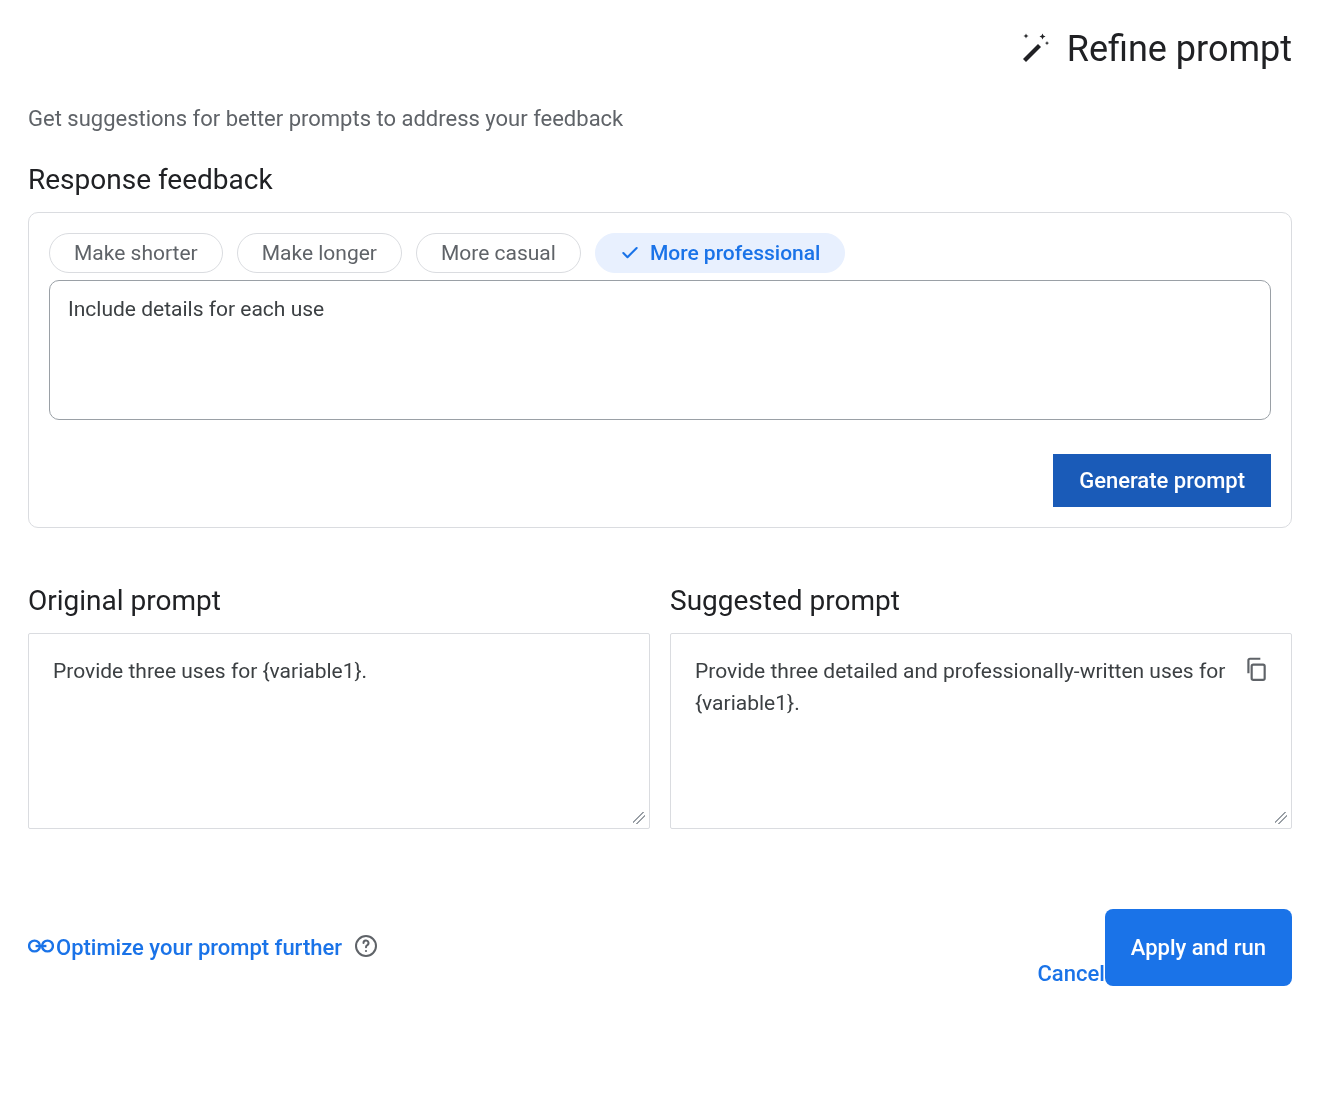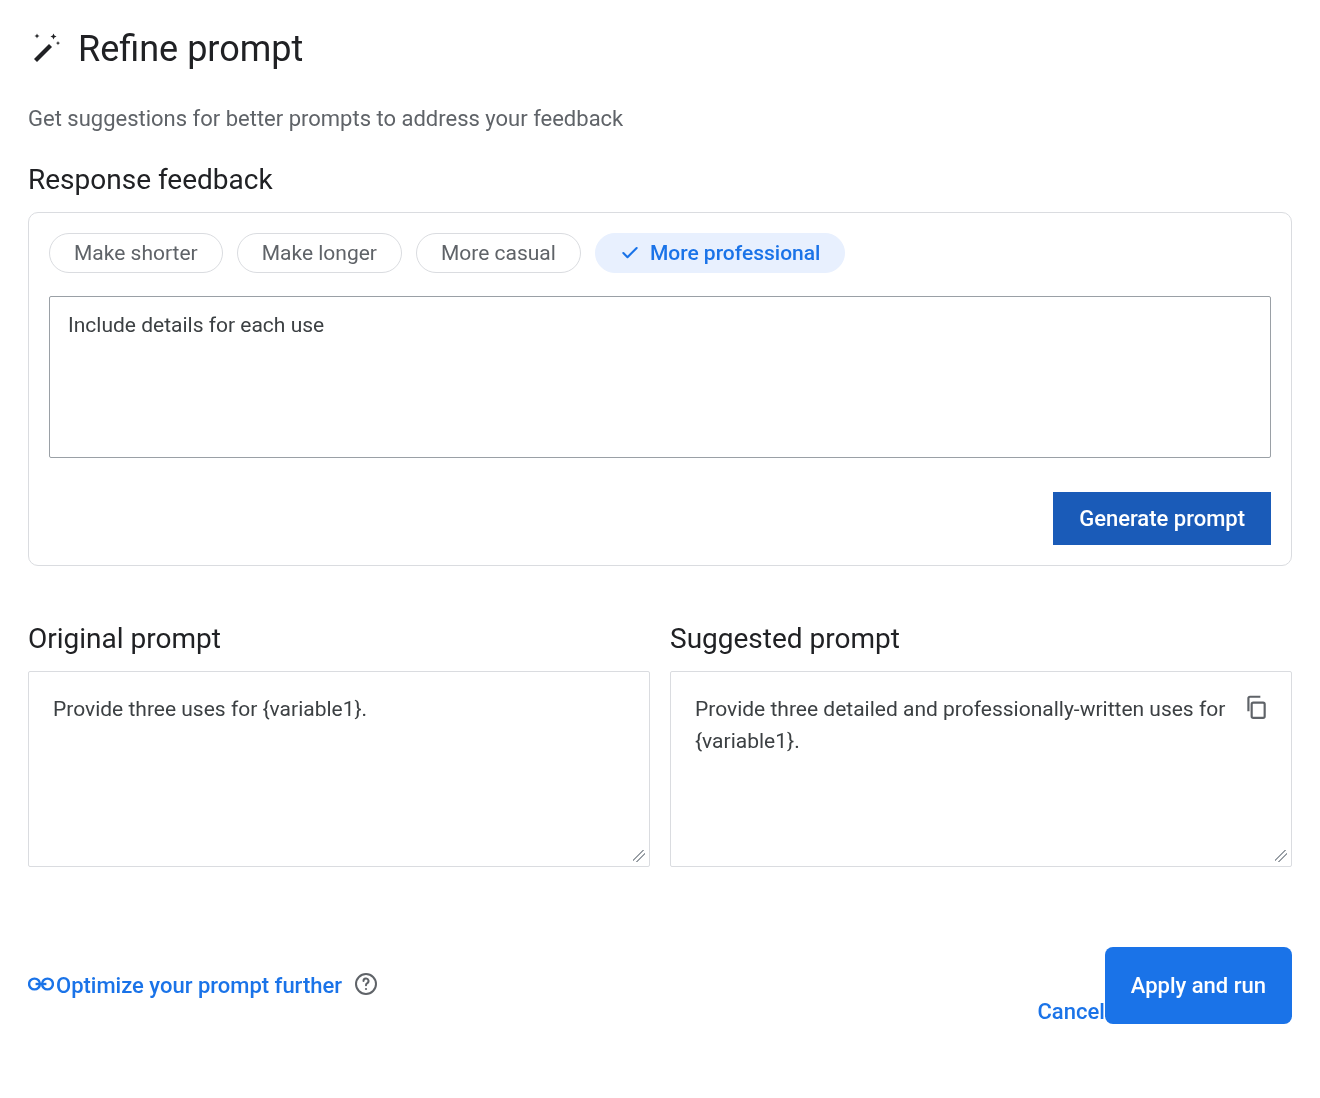--- a/index.html
+++ b/index.html
@@ -12,20 +12,21 @@
       background: #ffffff;
       padding: 28px;
       color: #202124;
       width: 1320px;
     }
     .header {
       display: flex;
       align-items: center;
       gap: 14px;
       margin-bottom: 36px;
+      justify-content: flex-end;
     }
     .wand-icon {
       width: 36px;
       height: 36px;
     }
     .page-title {
       font-size: 36px;
       font-weight: 400;
       color: #202124;
     }
@@ -42,21 +43,21 @@
     }
     .feedback-box {
       border: 1px solid #dadce0;
       border-radius: 10px;
       padding: 20px;
       margin-bottom: 56px;
     }
     .chips-row {
       display: flex;
       gap: 14px;
-      margin-bottom: 23px;
+      margin-bottom: 7px;
       align-items: flex-end;
     }
     .chip {
       display: inline-flex;
       align-items: center;
       gap: 10px;
       padding: 7px 24px;
       border: 1px solid #dadce0;
       border-radius: 24px;
       background: #ffffff;
@@ -75,27 +76,27 @@
       display: inline-flex;
     }
     .check-icon {
       width: 20px;
       height: 20px;
       color: #1a73e8;
     }
     .feedback-textarea {
       width: 100%;
       border: 1px solid #9aa0a6;
-      border-radius: 2px;
+      border-radius: 10px;
       padding: 16px 18px;
       font-size: 21px;
       color: #3c4043;
       font-family: inherit;
       resize: none;
-      height: 162px;
+      height: 140px;
       outline: none;
     }
     .generate-row {
       display: flex;
       justify-content: flex-end;
       margin-top: 30px;
     }
     .generate-btn {
       background: #1a5bb8;
       color: #ffffff;

